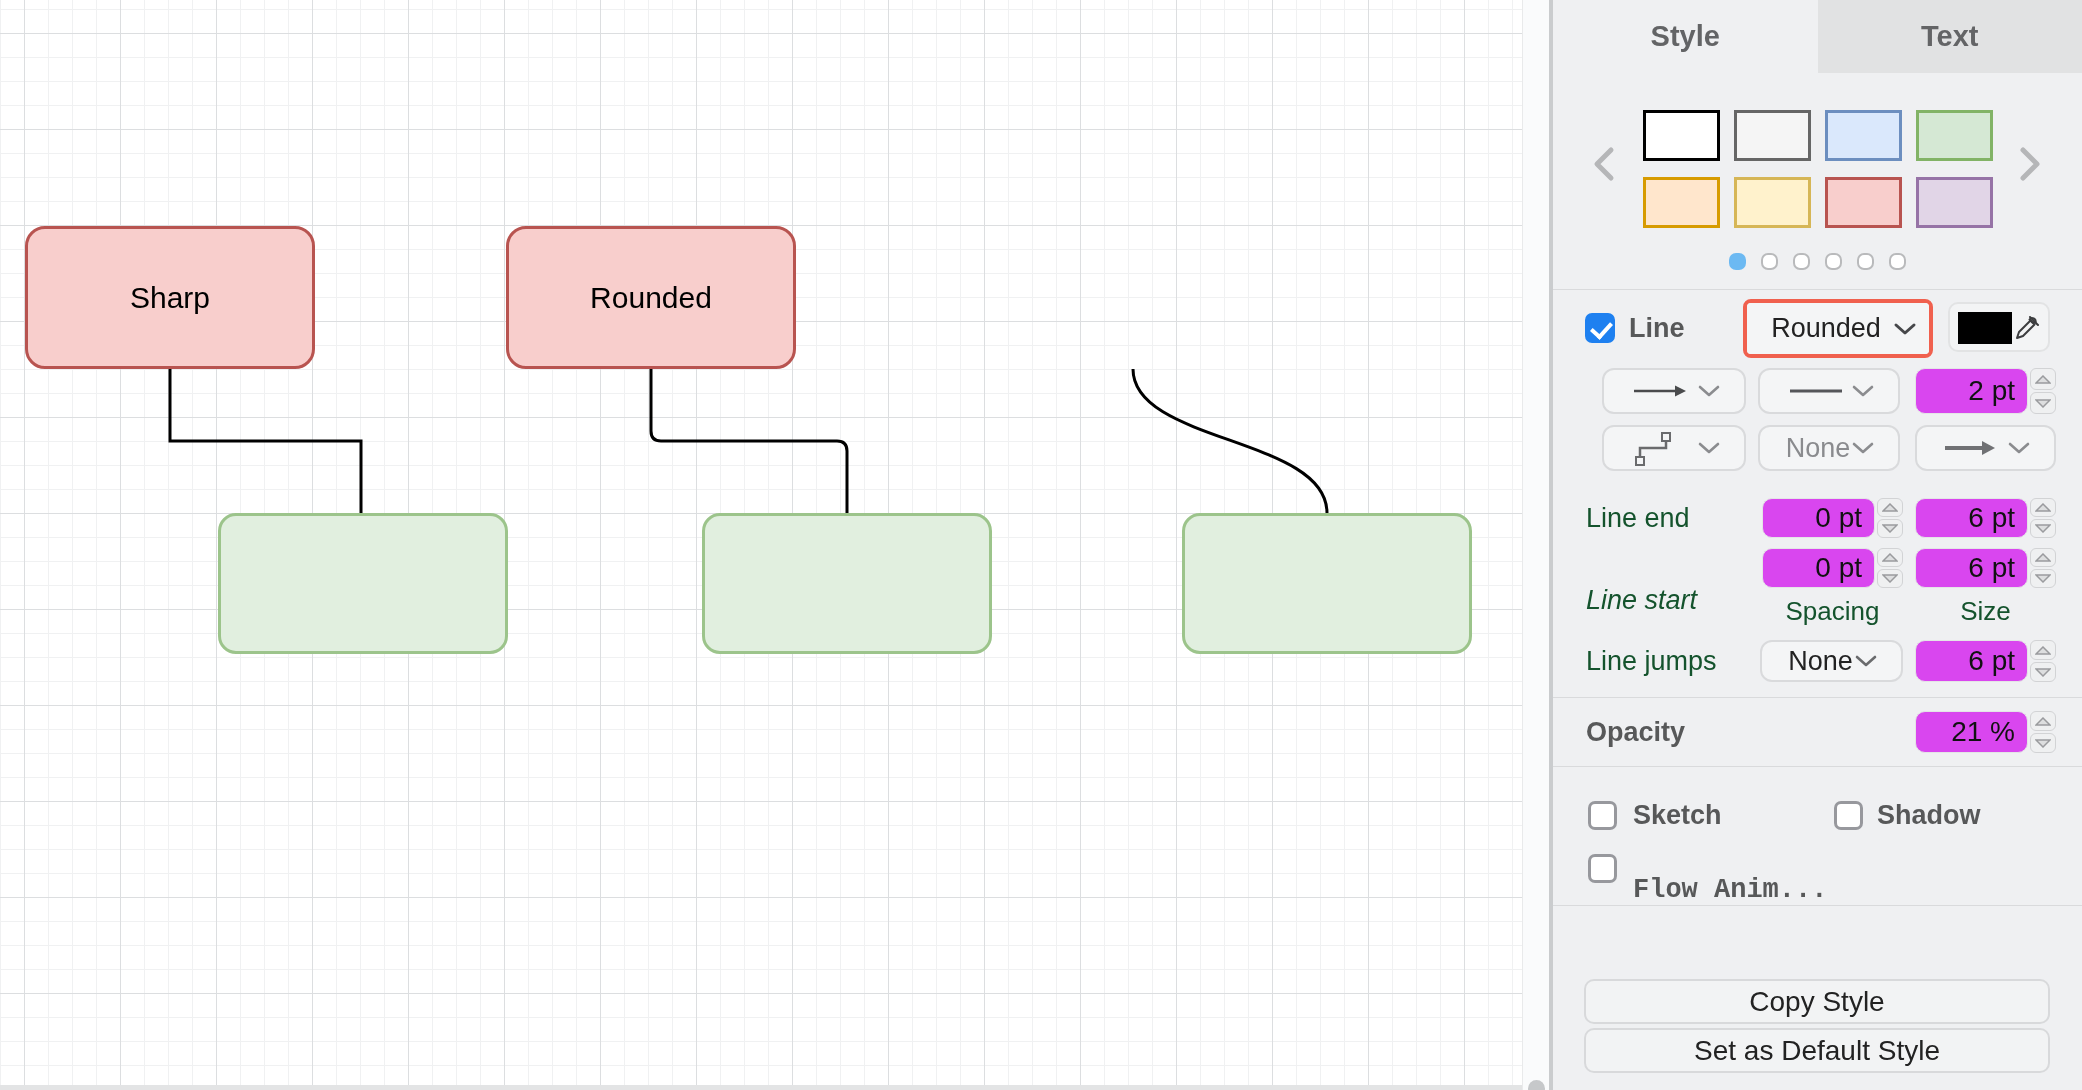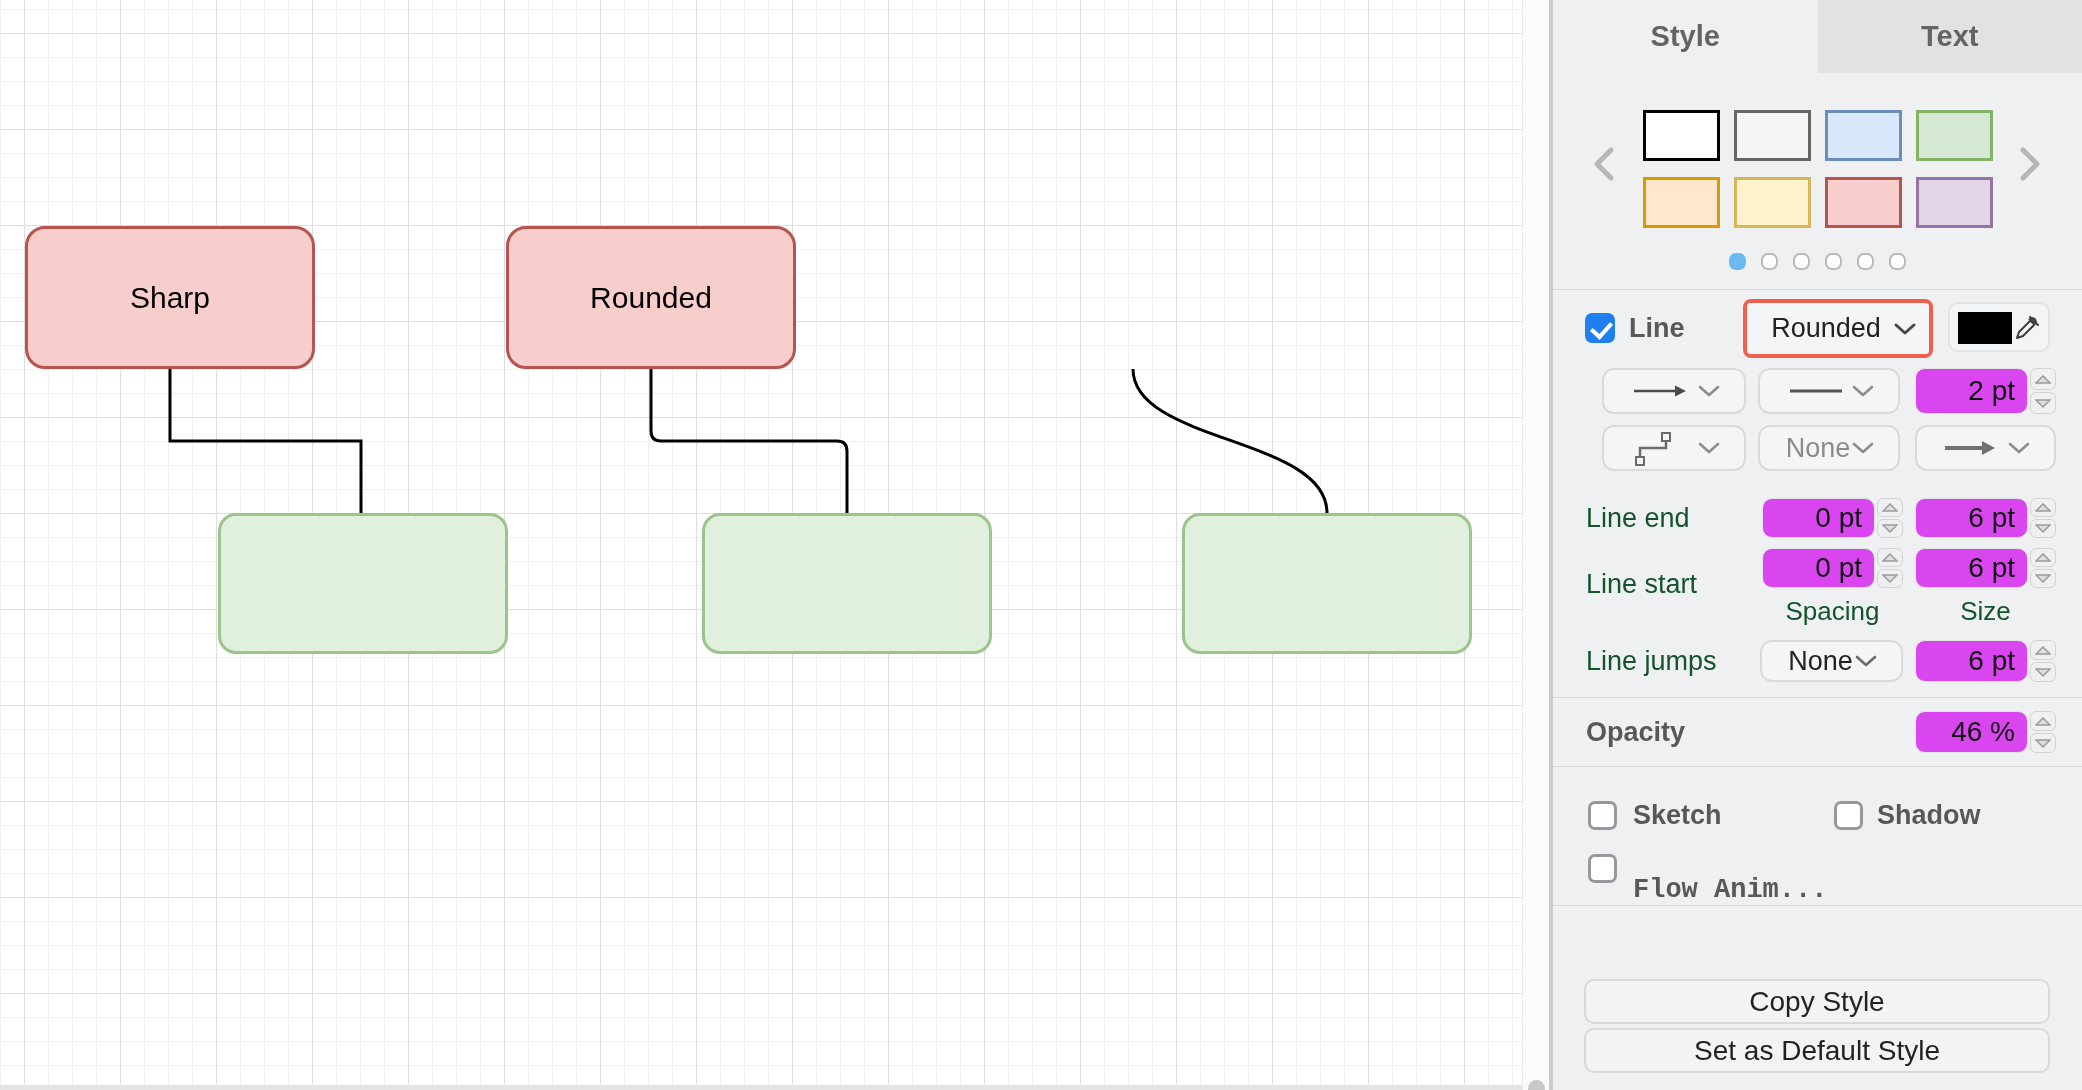--- a/index.html
+++ b/index.html
@@ -244,21 +244,21 @@
             <polygon points="8,1 15,8 1,8" fill="#dddedf" stroke="#9a9b9e" stroke-width="1.5"></polygon>
           </svg>
         </span>
       <span>
           <svg width="16" height="9">
             <polygon points="1,1 15,1 8,8" fill="#dddedf" stroke="#9a9b9e" stroke-width="1.5"></polygon>
           </svg>
         </span>
     </div>
 
-    <div class="lbl" style="left:33px;top:564px;height:40px;">Line start</div>
+    <div class="lbl" style="left:33px;top:580px;height:40px;font-style:italic;">Line start</div>
     <div class="num" style="left:209px;top:548px;width:113px;height:40px;">0 pt</div>
     <div class="stp" style="left:324px;top:548px;height:40px;">
       <span>
           <svg width="16" height="9">
             <polygon points="8,1 15,8 1,8" fill="#dddedf" stroke="#9a9b9e" stroke-width="1.5"></polygon>
           </svg>
         </span>
       <span>
           <svg width="16" height="9">
             <polygon points="1,1 15,1 8,8" fill="#dddedf" stroke="#9a9b9e" stroke-width="1.5"></polygon>
@@ -299,21 +299,21 @@
       <span>
           <svg width="16" height="9">
             <polygon points="1,1 15,1 8,8" fill="#dddedf" stroke="#9a9b9e" stroke-width="1.5"></polygon>
           </svg>
         </span>
     </div>
 
     <div class="hr" style="top:697px;"></div>
 
     <div class="lbl b" style="left:33px;top:711px;height:42px;">Opacity</div>
-    <div class="num" style="left:362px;top:711px;width:113px;height:42px;">46 %</div>
+    <div class="num" style="left:362px;top:711px;width:113px;height:42px;">21 %</div>
     <div class="stp" style="left:477px;top:711px;height:42px;">
       <span>
           <svg width="16" height="9">
             <polygon points="8,1 15,8 1,8" fill="#dddedf" stroke="#9a9b9e" stroke-width="1.5"></polygon>
           </svg>
         </span>
       <span>
           <svg width="16" height="9">
             <polygon points="1,1 15,1 8,8" fill="#dddedf" stroke="#9a9b9e" stroke-width="1.5"></polygon>
           </svg>

